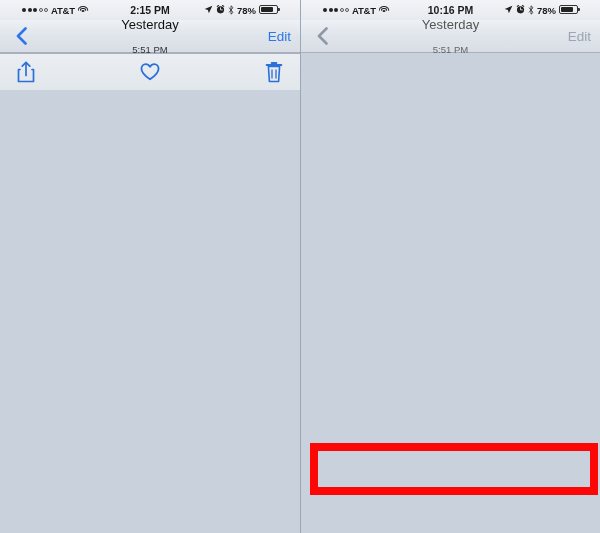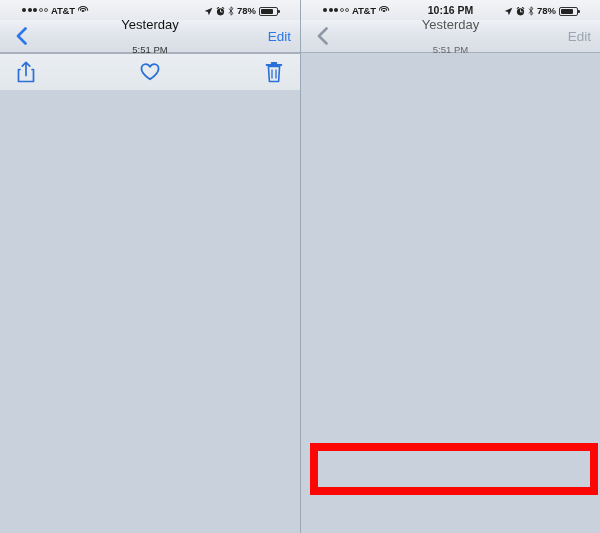--- a/index.html
+++ b/index.html
@@ -25,21 +25,21 @@
   .dot { width:4px; height:4px; border-radius:50%; background:#222; }
   .dot.hollow { background:transparent; border:1px solid #555; width:4px; height:4px; }
   .carrier { font-size:9.5px; letter-spacing:-0.2px; font-weight:bold; }
   .wifi { width:11px; height:9px; position:relative; }
   .wifi i { position:absolute; left:50%; transform:translateX(-50%); border:1.1px solid #222; border-bottom:none;
             border-radius:50% 50% 0 0 / 100% 100% 0 0; }
   .wifi i:nth-child(1){ width:11px; height:5px; top:0px; }
   .wifi i:nth-child(2){ width:7px; height:3.5px; top:2.2px; }
   .wifi i:nth-child(3){ width:3px; height:2px; top:4.6px; background:#222; border-radius:50%; border:none; }
   .sb-center { position:absolute; left:0; right:0; text-align:center; font-size:10.5px; font-weight:bold; pointer-events:none; }
-  .sb-right { margin-left:auto; display:flex; align-items:flex-end; gap:3px; }
+  .sb-right { margin-left:auto; display:flex; align-items:flex-start; gap:3px; }
   .loc-arrow { width:9px; height:9px; }
   .alarm { width:9px; height:9px; position:relative; }
   .bt { width:6px; height:10px; }
   .batt-pct { font-size:9.5px; font-weight:bold; }
   .batt { width:19px; height:9px; border:1px solid #333; border-radius:2px; position:relative; padding:1px; }
   .batt::after { content:''; position:absolute; right:-3px; top:2.5px; width:2px; height:3px; background:#333; border-radius:0 1px 1px 0; }
   .batt i { display:block; height:100%; width:78%; background:#222; border-radius:1px; }
 
   
   .navbar {
@@ -130,20 +130,21 @@
           <span class="dot hollow"></span>
             <span class="dot hollow"></span>
         </div>
         <span class="carrier">AT&amp;T</span>
         <span class="wifi">
             <i></i>
             <i></i>
             <i></i>
           </span>
       </div>
+      <div class="sb-center">2:15 PM</div>
       <div class="sb-right">
         <svg class="loc-arrow" viewBox="0 0 10 10">
           <path d="M9.3 0.7 L0.8 4.4 L4.3 5.5 L5.4 9.2 Z" fill="#222"></path>
         </svg>
         <svg class="alarm" viewBox="0 0 10 10">
           <circle cx="5" cy="5.4" r="4" fill="#222"></circle>
           <path d="M5 3.1 V5.4 H7" stroke="#fff" stroke-width="0.9" fill="none" stroke-linecap="round"></path>
           <path d="M1.4 1.6 L2.8 0.5 M8.6 1.6 L7.2 0.5" stroke="#222" stroke-width="1.2" stroke-linecap="round"></path>
         </svg>
         <svg class="bt" viewBox="0 0 6 10">

